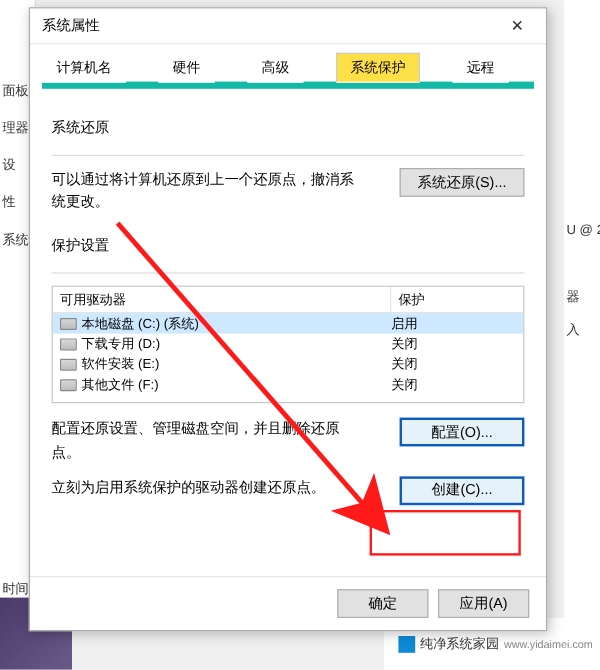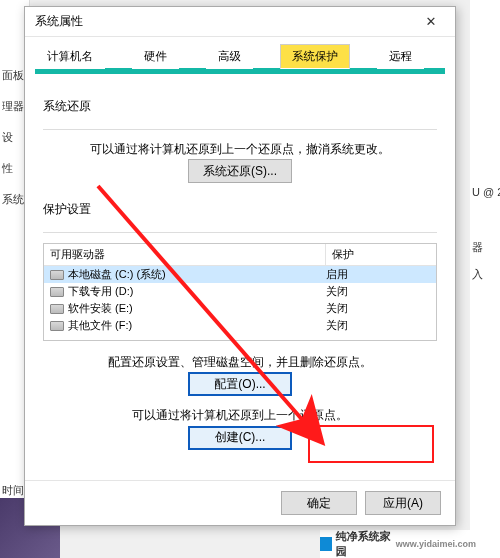--- a/index.html
+++ b/index.html
@@ -30,26 +30,25 @@
     padding-top: 150px;
   }
   .backdrop-right div { font-size: 11px; color: #333; padding: 6px 2px; white-space: nowrap; overflow: hidden; }
   .backdrop-bottom-left {
     position: absolute;
     left: 0; bottom: 0; width: 60px; height: 60px;
     background: linear-gradient(135deg,#4a3a6a,#6a5a8a);
   }
   .backdrop-bottom-right {
     position: absolute;
-    right: 0; bottom: 0; height: 28px; width: 180px;
+    right: 0; bottom: 0; height: 43px; width: 180px;
     background: #fff;
     display: flex; align-items: center; justify-content: flex-end;
-    padding-right: 24px; gap: 4px;
+    padding-right: 6px; gap: 4px;
     font-size: 11px;
-    font-weight: bold;
   }
   .backdrop-bottom-right .logo {
     width: 14px; height: 14px; background: #0e8ad6;
     display: inline-block;
   }
   .backdrop-bottom-right span { color: #333; }
   .backdrop-bottom-right .url { color: #888; font-size: 9px; }
 
   .dialog {
     position: absolute;
@@ -106,23 +105,22 @@
   .intro {
     display: flex; gap: 10px; align-items: flex-start;
     margin-bottom: 20px;
   }
   .intro .shield {
     width: 34px; height: 34px;
     flex-shrink: 0;
   }
   .section-label { font-size: 12px; margin: 12px 0 4px 0; }
   .row2 {
-    display: flex; align-items: center; gap: 0;
+    display: flex; align-items: flex-start; gap: 28px;
     margin-bottom: 8px;
-    flex-direction: column;
   }
   .row2 .desc { flex: 1; font-size: 12px; line-height: 1.6; }
   .btn {
     min-width: 104px;
     height: 24px;
     border: 1px solid #adadad;
     background: #e1e1e1;
     font-size: 12px;
     font-family: inherit;
     cursor: pointer;
@@ -263,21 +261,21 @@
         <div class="c2">关闭</div>
       </div>
     </div>
 
     <div class="row2" style="margin-top:12px">
       <div class="desc">配置还原设置、管理磁盘空间，并且删除还原点。</div>
       <button class="btn hl">配置(O)...</button>
     </div>
 
     <div class="row2" style="margin-top:10px">
-      <div class="desc">可以通过将计算机还原到上一个还原点。</div>
+      <div class="desc">立刻为启用系统保护的驱动器创建还原点。</div>
       <button class="btn hl">创建(C)...</button>
     </div>
   </div>
 
   <div class="footer">
     <button class="btn">确定</button>
     <button class="btn">应用(A)</button>
   </div>
 </div>
 

